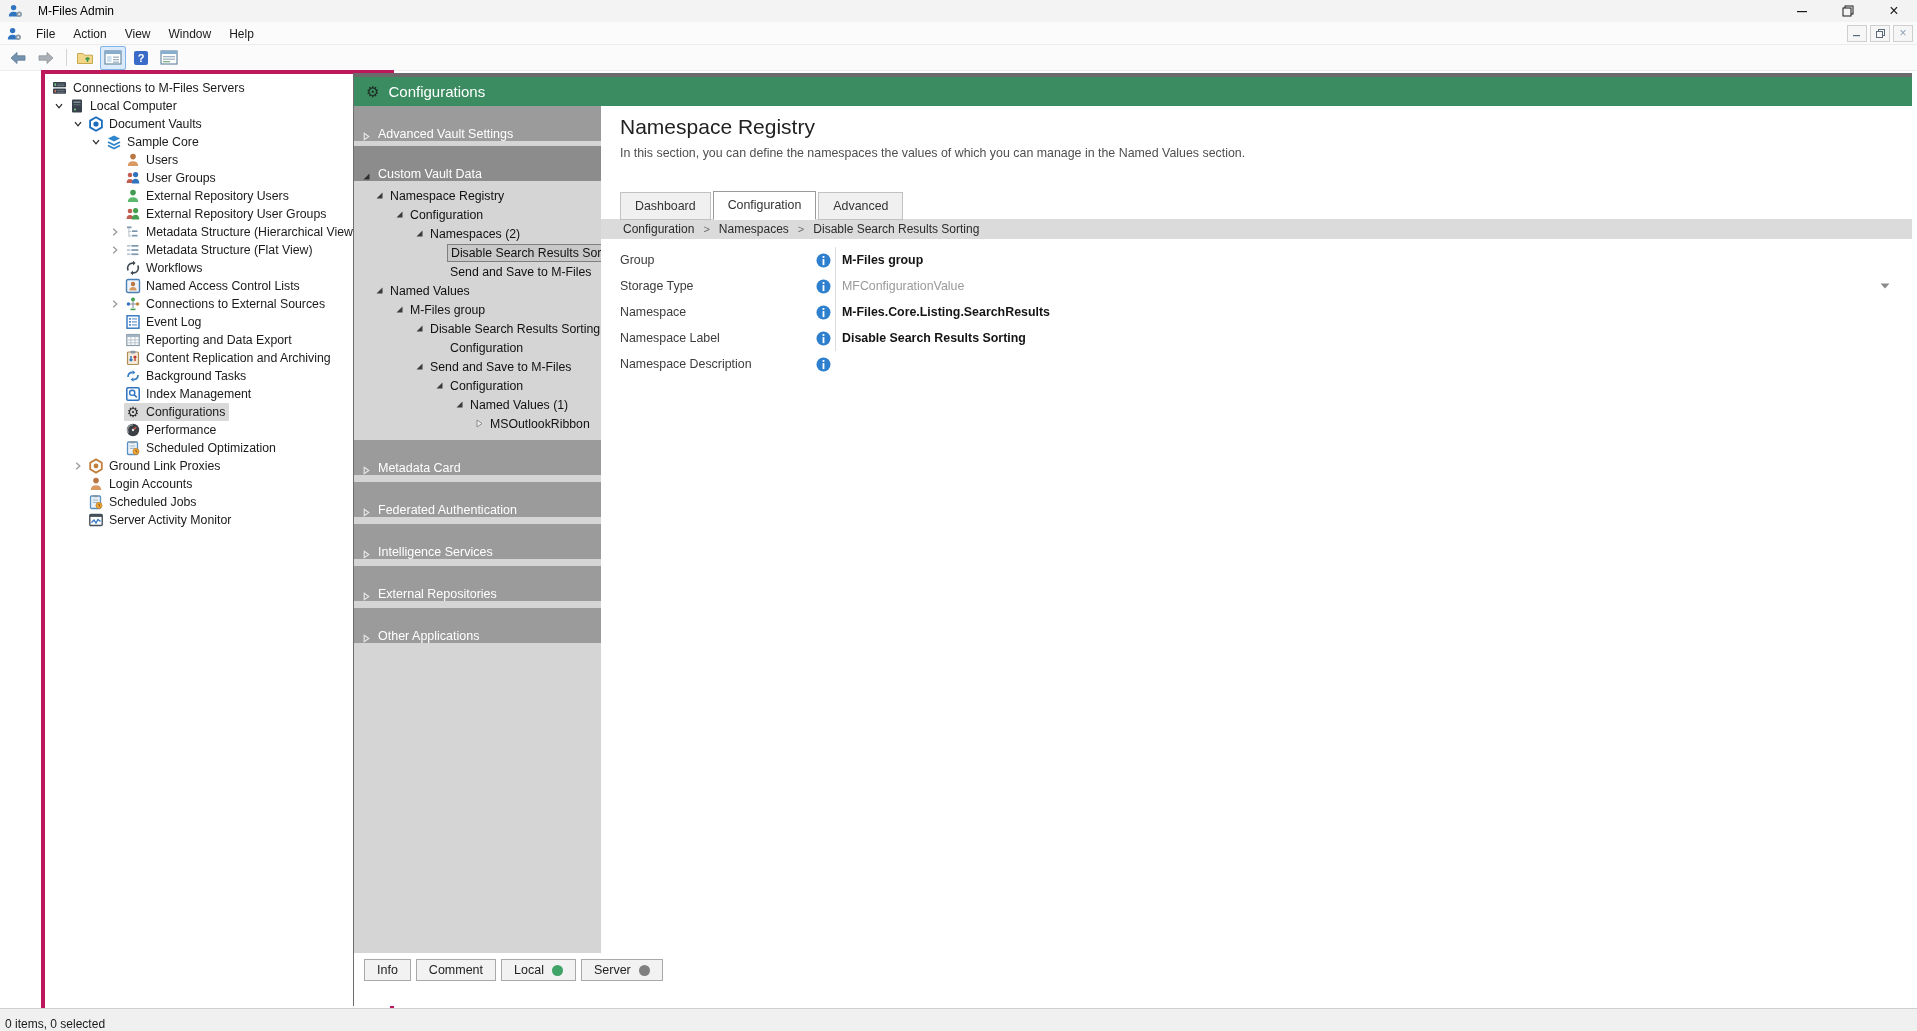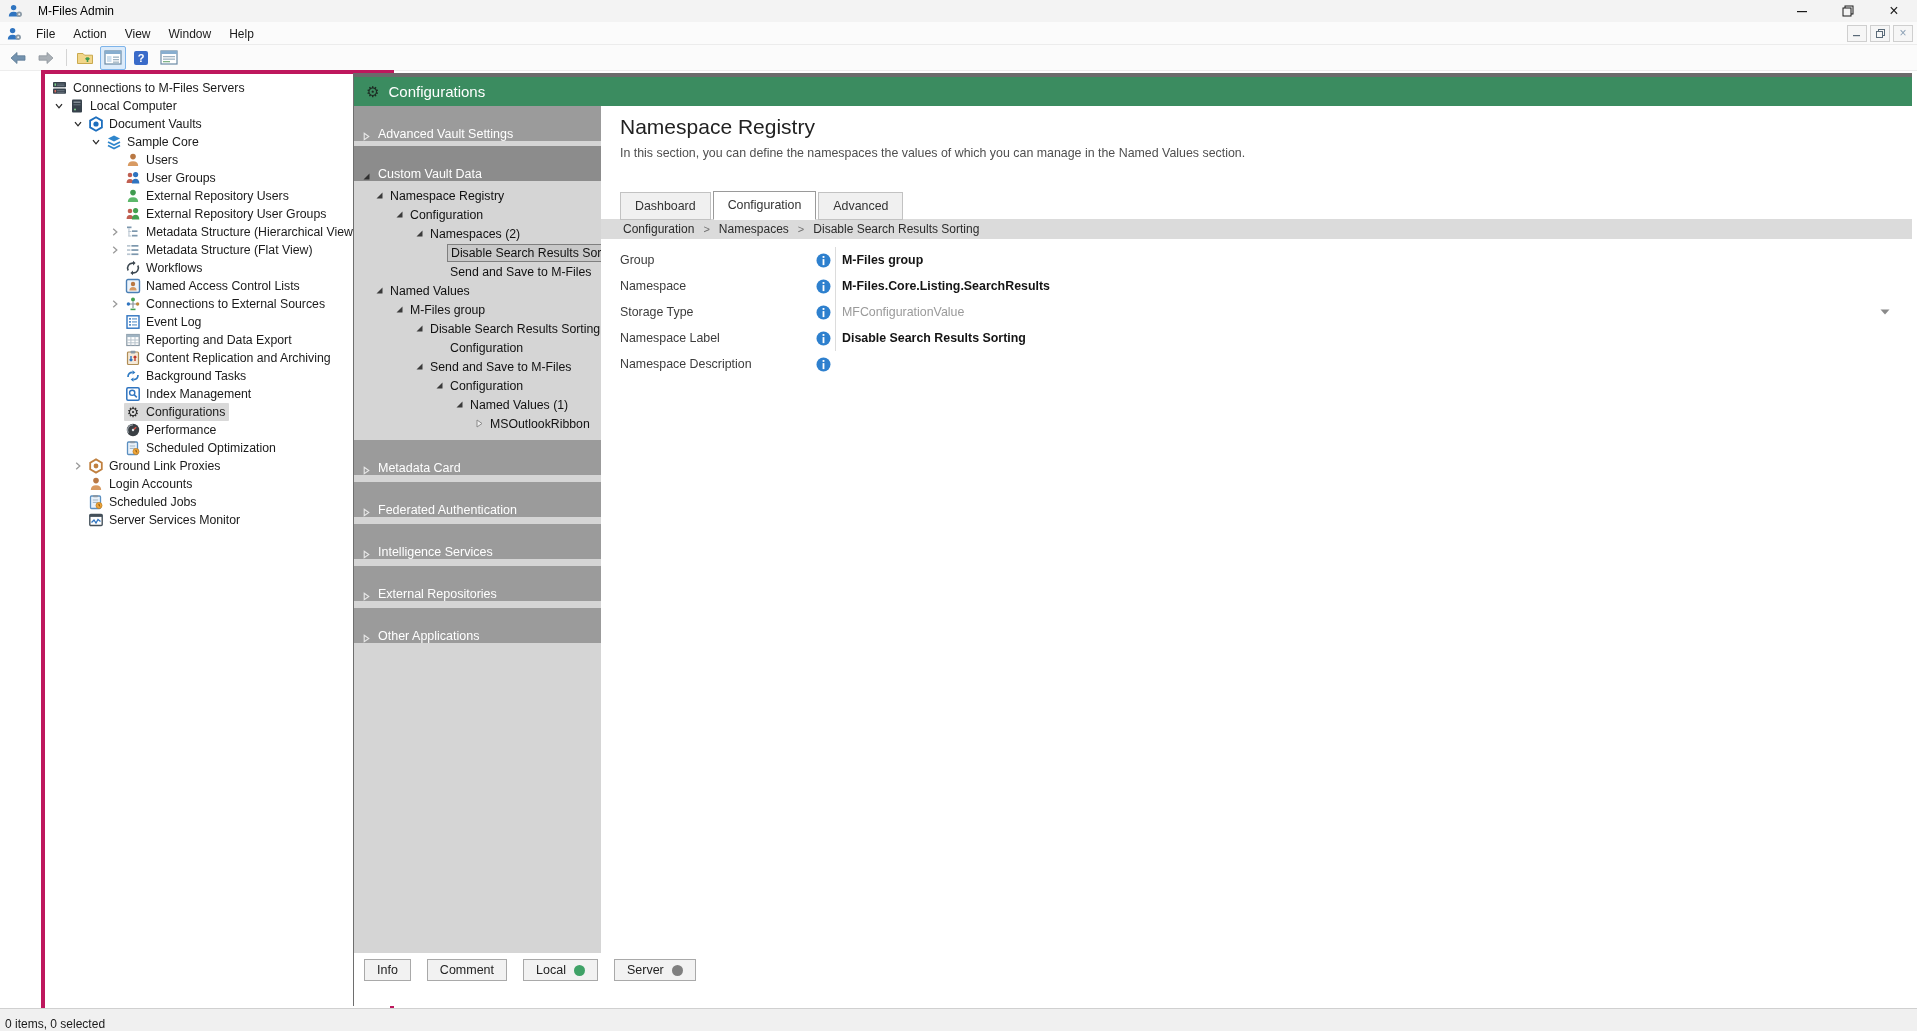--- a/index.html
+++ b/index.html
@@ -59,21 +59,21 @@
   .breadcrumb .bsep{color:#6f6f6f;margin:0 9px;font-size:11px;}
   .d-form{margin:8px 0 0 19px;}
   .fr{height:26px;display:flex;align-items:center;font-size:12.4px;}
   .fr .flab{width:196px;flex:none;color:#3c3c3c;}
   .fr .fic{width:15px;height:15px;flex:none;margin-right:4px;display:flex;}
   .fr .fval{flex:1;display:flex;align-items:center;border-left:1px solid #dcdcdc;padding-left:6px;align-self:stretch;}
   .fr .fval .vtext{font-weight:bold;color:#141414;}
   .fr.muted .fval .vtext{font-weight:normal;color:#9a9a9a;}
   .fr .ddw{margin-left:auto;margin-right:22px;display:flex;}
   
-  .bottomtabs{position:absolute;left:10px;top:882px;display:flex;gap:16px;}
+  .bottomtabs{position:absolute;left:10px;top:882px;display:flex;gap:5px;}
   .btab{border:1px solid #a9a9a9;background:#f2f2f2;padding:3px 12px;font-size:12.5px;color:#222;display:flex;align-items:center;}
   .btab .dot{width:11px;height:11px;border-radius:50%;margin-left:8px;display:inline-block;}
   
   .statusbar{position:absolute;left:0;right:0;bottom:0;height:22px;background:#f0f0f0;border-top:1px solid #d0d0d0;
              display:flex;align-items:flex-end;padding-left:5px;font-size:12px;color:#1a1a1a;}
 </style>
 </head>
 <body>
 
 <div class="app">
@@ -534,21 +534,21 @@
         <div class="lt-row" style="padding-left: 24px;">
           <span class="lt-slot"></span>
           <span class="lt-core">
             <span class="lt-ic">
               <svg width="16" height="16" viewBox="0 0 16 16">
                 <rect x="1.8" y="2.5" width="12.4" height="11" rx="1" fill="#fff" stroke="#44505a" stroke-width="1.4"></rect>
                 <rect x="1.8" y="2.5" width="12.4" height="2.4" fill="#44505a"></rect>
                 <path d="M3.5 10.5 L6 8 L8 11 L10 7.5 L12.5 9.5" fill="none" stroke="#2f74c0" stroke-width="1.3"></path>
               </svg>
             </span>
-            <span class="lt-lb">Server Services Monitor</span>
+            <span class="lt-lb">Server Activity Monitor</span>
           </span>
         </div>
       </div>
   </div>
 
   <div class="content">
     <div class="cfg-header" style="background: rgb(59, 140, 96);">
       <span class="gchar" style="color:#1c2b22;font-size:15px;">⚙</span>
       <span class="glab">Configurations</span>
     </div>
@@ -728,49 +728,49 @@
                 <svg width="15" height="15" viewBox="0 0 15 15">
                   <circle cx="7.5" cy="7.5" r="7" fill="#2e80ce"></circle>
                   <rect x="6.6" y="3" width="1.8" height="1.9" fill="#fff"></rect>
                   <rect x="6.6" y="6.1" width="1.8" height="6" fill="#fff"></rect>
                 </svg>
               </span>
               <span class="fval">
                 <span class="vtext">M-Files group</span>
               </span>
             </div>
+            <div class="fr muted">
+              <span class="flab">Storage Type</span>
+              <span class="fic">
+                <svg width="15" height="15" viewBox="0 0 15 15">
+                  <circle cx="7.5" cy="7.5" r="7" fill="#2e80ce"></circle>
+                  <rect x="6.6" y="3" width="1.8" height="1.9" fill="#fff"></rect>
+                  <rect x="6.6" y="6.1" width="1.8" height="6" fill="#fff"></rect>
+                </svg>
+              </span>
+              <span class="fval">
+                <span class="vtext">MFConfigurationValue</span>
+                <span class="ddw">
+                  <svg width="10" height="6" viewBox="0 0 10 6">
+                    <path d="M0.5 0.5 H9.5 L5 5.5 Z" fill="#8a8a8a"></path>
+                  </svg>
+                </span>
+              </span>
+            </div>
             <div class="fr">
               <span class="flab">Namespace</span>
               <span class="fic">
                 <svg width="15" height="15" viewBox="0 0 15 15">
                   <circle cx="7.5" cy="7.5" r="7" fill="#2e80ce"></circle>
                   <rect x="6.6" y="3" width="1.8" height="1.9" fill="#fff"></rect>
                   <rect x="6.6" y="6.1" width="1.8" height="6" fill="#fff"></rect>
                 </svg>
               </span>
               <span class="fval">
                 <span class="vtext">M-Files.Core.Listing.SearchResults</span>
-              </span>
-            </div>
-            <div class="fr muted">
-              <span class="flab">Storage Type</span>
-              <span class="fic">
-                <svg width="15" height="15" viewBox="0 0 15 15">
-                  <circle cx="7.5" cy="7.5" r="7" fill="#2e80ce"></circle>
-                  <rect x="6.6" y="3" width="1.8" height="1.9" fill="#fff"></rect>
-                  <rect x="6.6" y="6.1" width="1.8" height="6" fill="#fff"></rect>
-                </svg>
-              </span>
-              <span class="fval">
-                <span class="vtext">MFConfigurationValue</span>
-                <span class="ddw">
-                  <svg width="10" height="6" viewBox="0 0 10 6">
-                    <path d="M0.5 0.5 H9.5 L5 5.5 Z" fill="#8a8a8a"></path>
-                  </svg>
-                </span>
               </span>
             </div>
             <div class="fr">
               <span class="flab">Namespace Label</span>
               <span class="fic">
                 <svg width="15" height="15" viewBox="0 0 15 15">
                   <circle cx="7.5" cy="7.5" r="7" fill="#2e80ce"></circle>
                   <rect x="6.6" y="3" width="1.8" height="1.9" fill="#fff"></rect>
                   <rect x="6.6" y="6.1" width="1.8" height="6" fill="#fff"></rect>
                 </svg>

